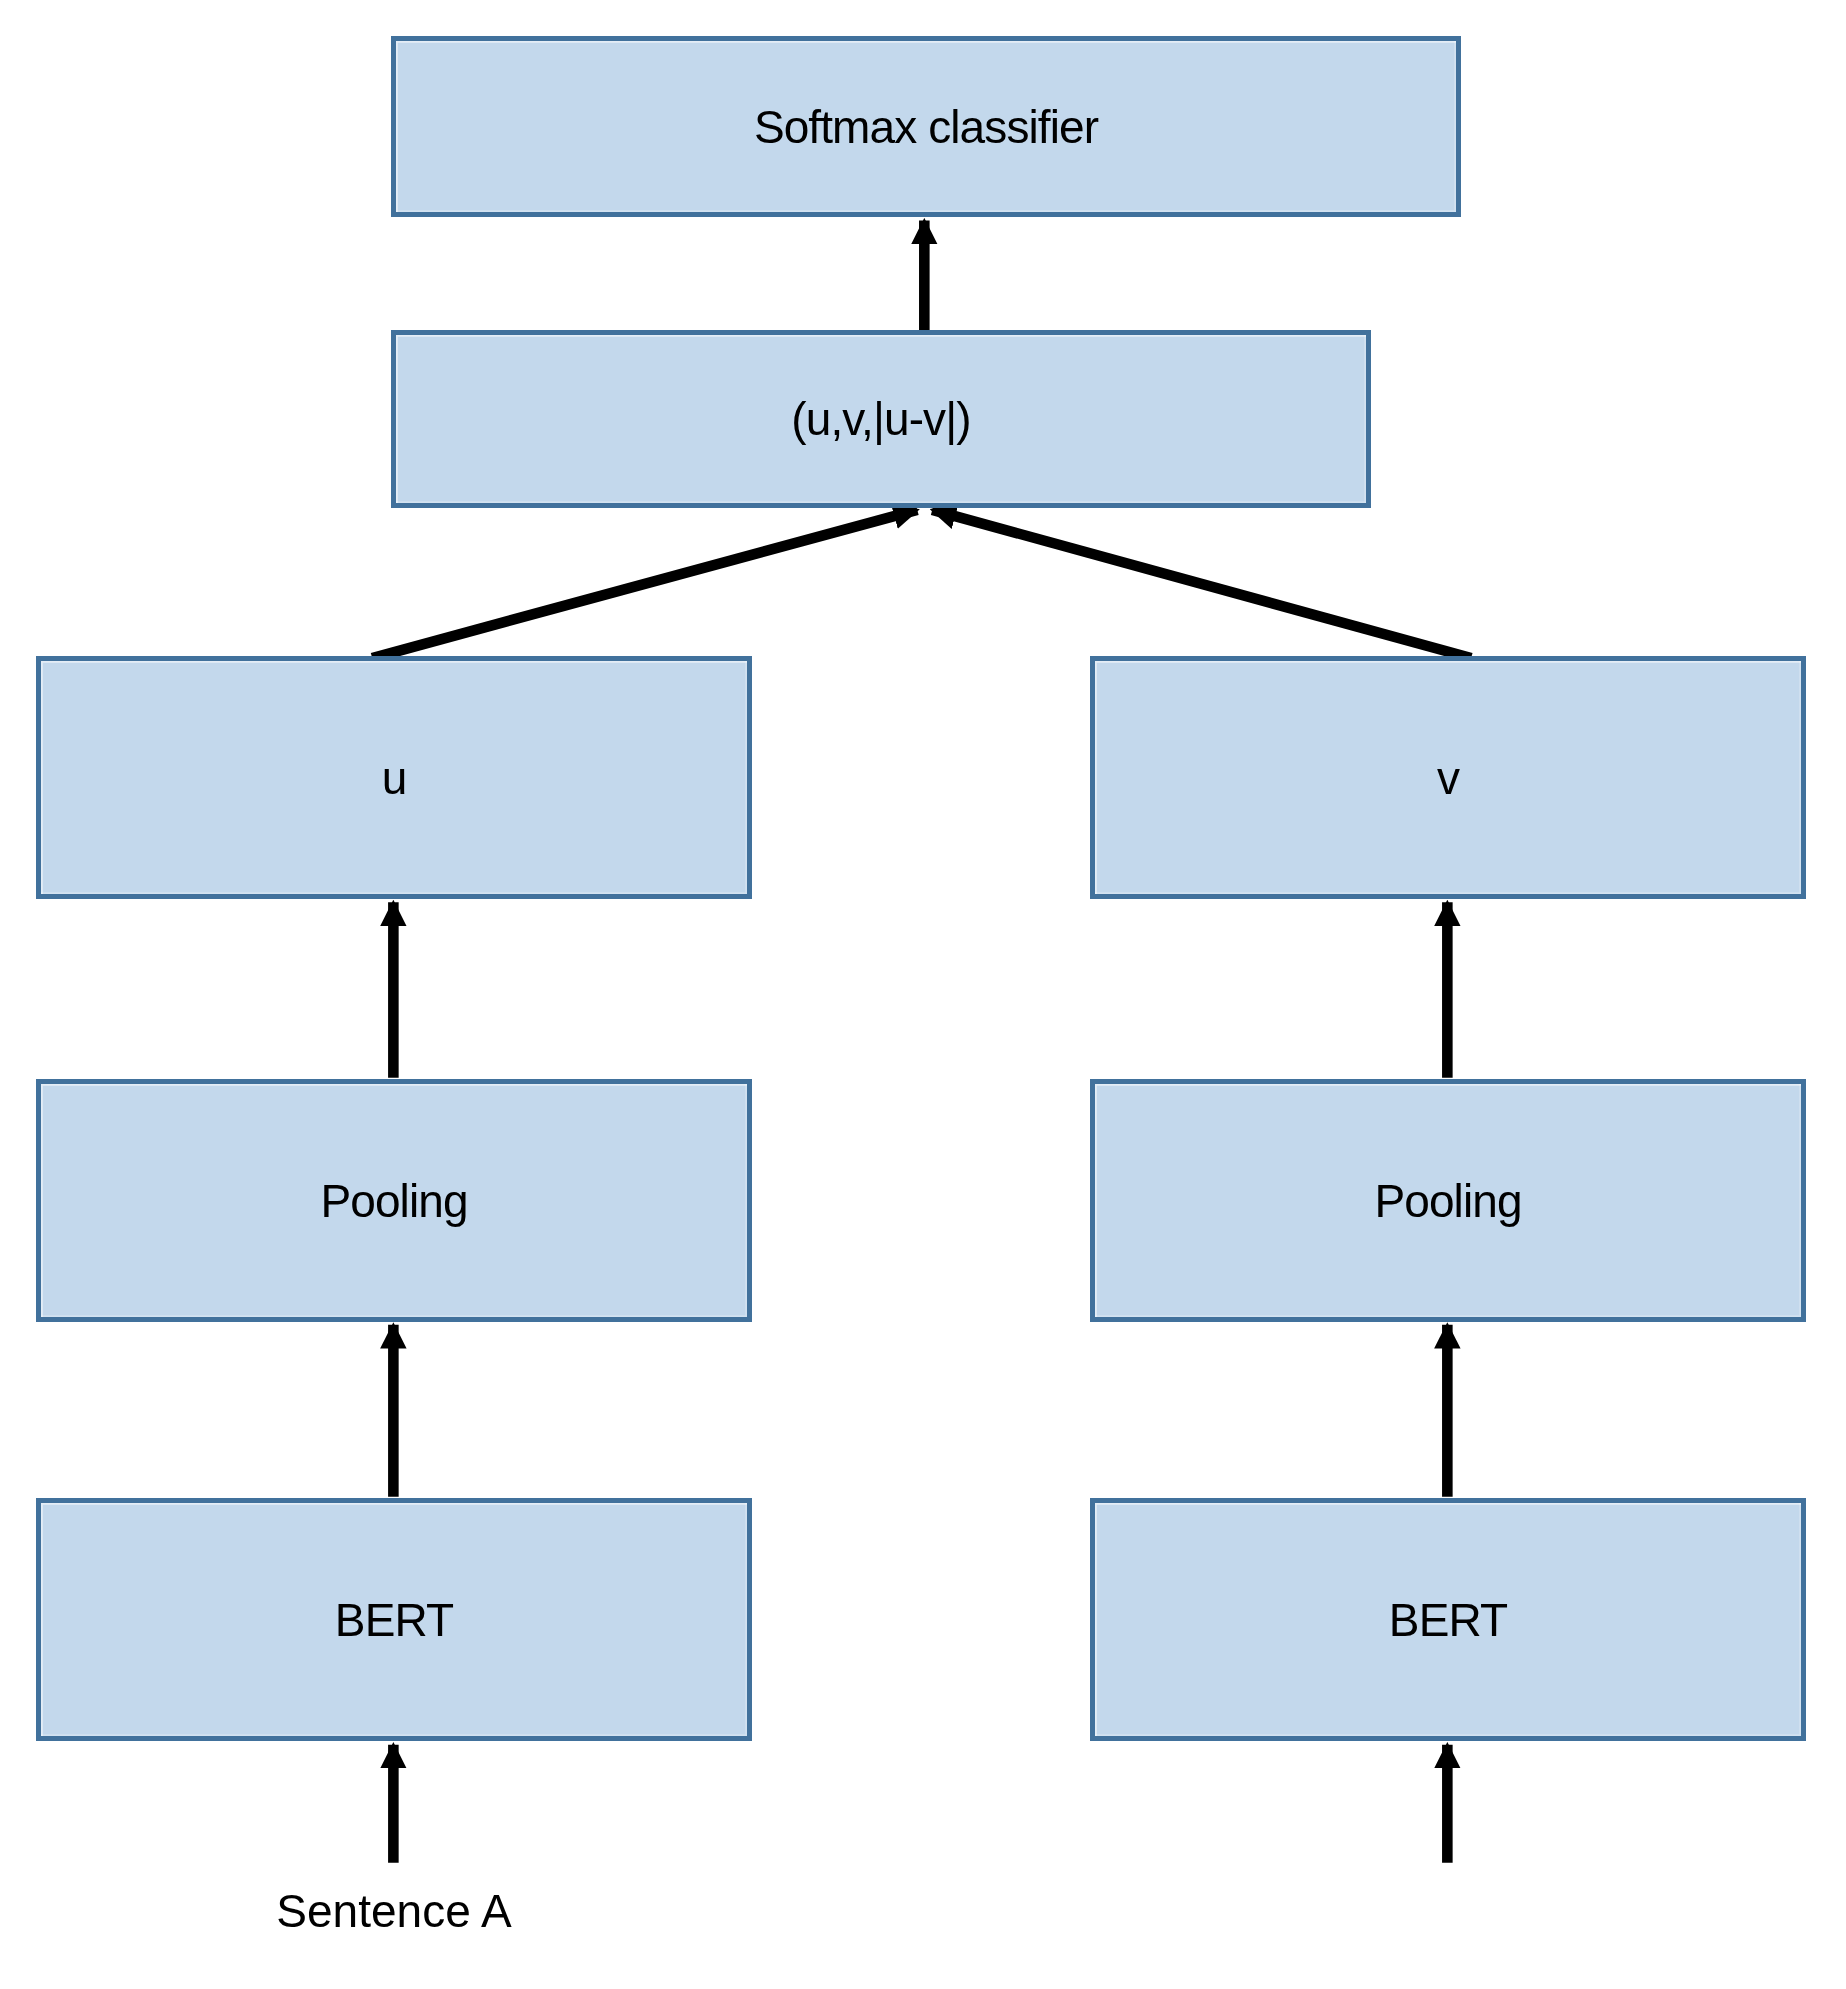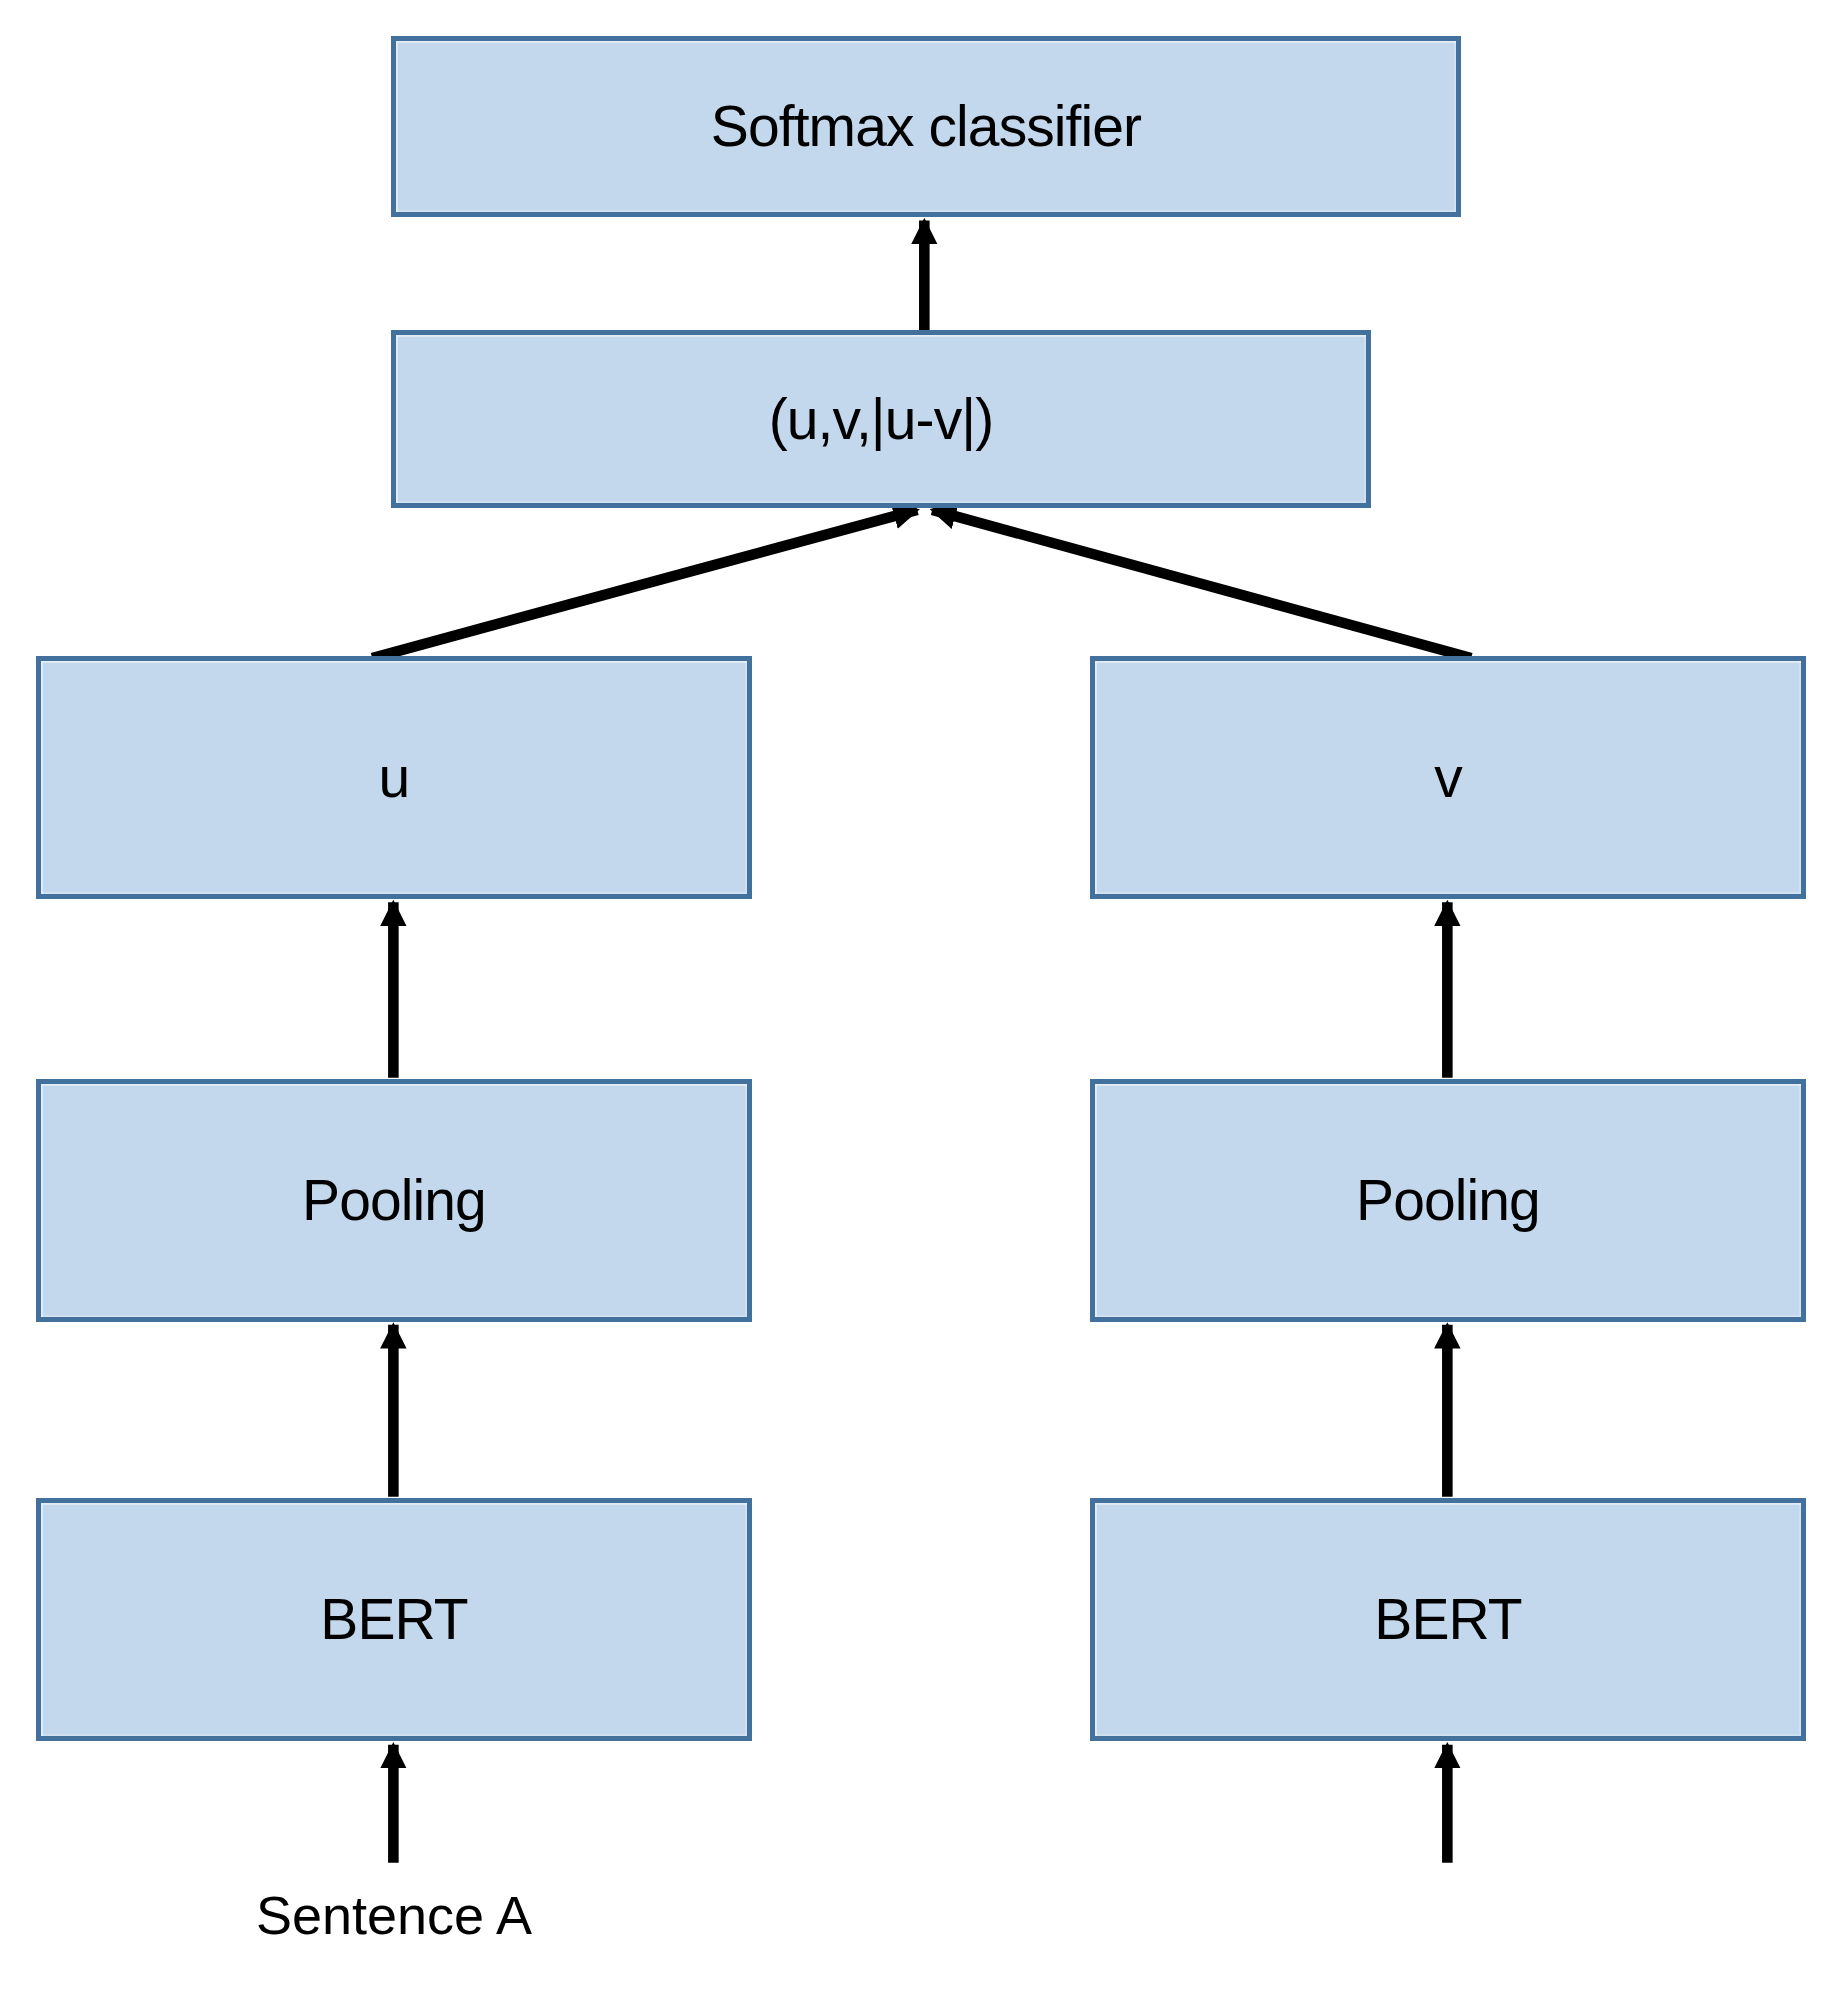--- a/index.html
+++ b/index.html
@@ -20,21 +20,21 @@
     box-sizing: border-box;
     background: #C3D8EC;
     border: 5.3px solid #41719C;
     box-shadow: inset 1.8px 1.8px 0 rgba(255,255,255,0.55), inset -1.8px -1.8px 0 rgba(255,255,255,0.25);
     display: flex;
     align-items: center;
     justify-content: center;
   }
   .node .lbl {
     color: #000000;
-    font-size: 57px;
+    font-size: 46px;
     line-height: 1;
     white-space: nowrap;
     letter-spacing: -0.9px;
   }
   
   #n-softmax { left: 391px; top: 36px;  width: 1070px; height: 181px; }
   #n-concat  { left: 391px; top: 330px; width: 980px; height: 178px; }
   
   #n-u      { left: 36px;   top: 656px;  width: 716px; height: 243px; }
   #n-pool-a { left: 36px;   top: 1079px; width: 716px; height: 243px; }
@@ -42,21 +42,21 @@
   
   #n-v      { left: 1090px; top: 656px;  width: 716px; height: 243px; }
   #n-pool-b { left: 1090px; top: 1079px; width: 716px; height: 243px; }
   #n-bert-b { left: 1090px; top: 1498px; width: 716px; height: 243px; }
 
   .input-label {
     position: absolute;
     width: 706px;
     text-align: center;
     color: #000000;
-    font-size: 54px;
+    font-size: 46px;
     line-height: 1;
     white-space: nowrap;
   }
   #lbl-sentence-a { left: 41px;   top: 1888px; }
   #lbl-sentence-b { left: 1095px; top: 1888px; }
 
   #arrows {
     position: absolute;
     left: 0;
     top: 0;

